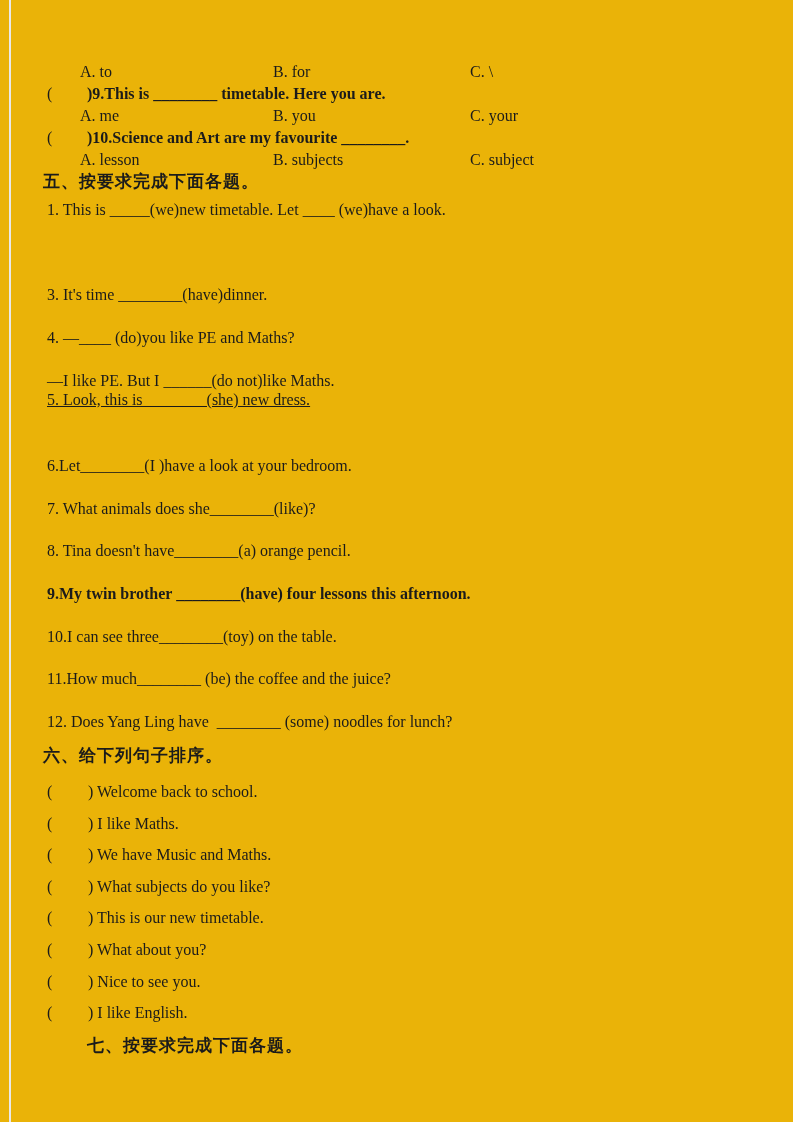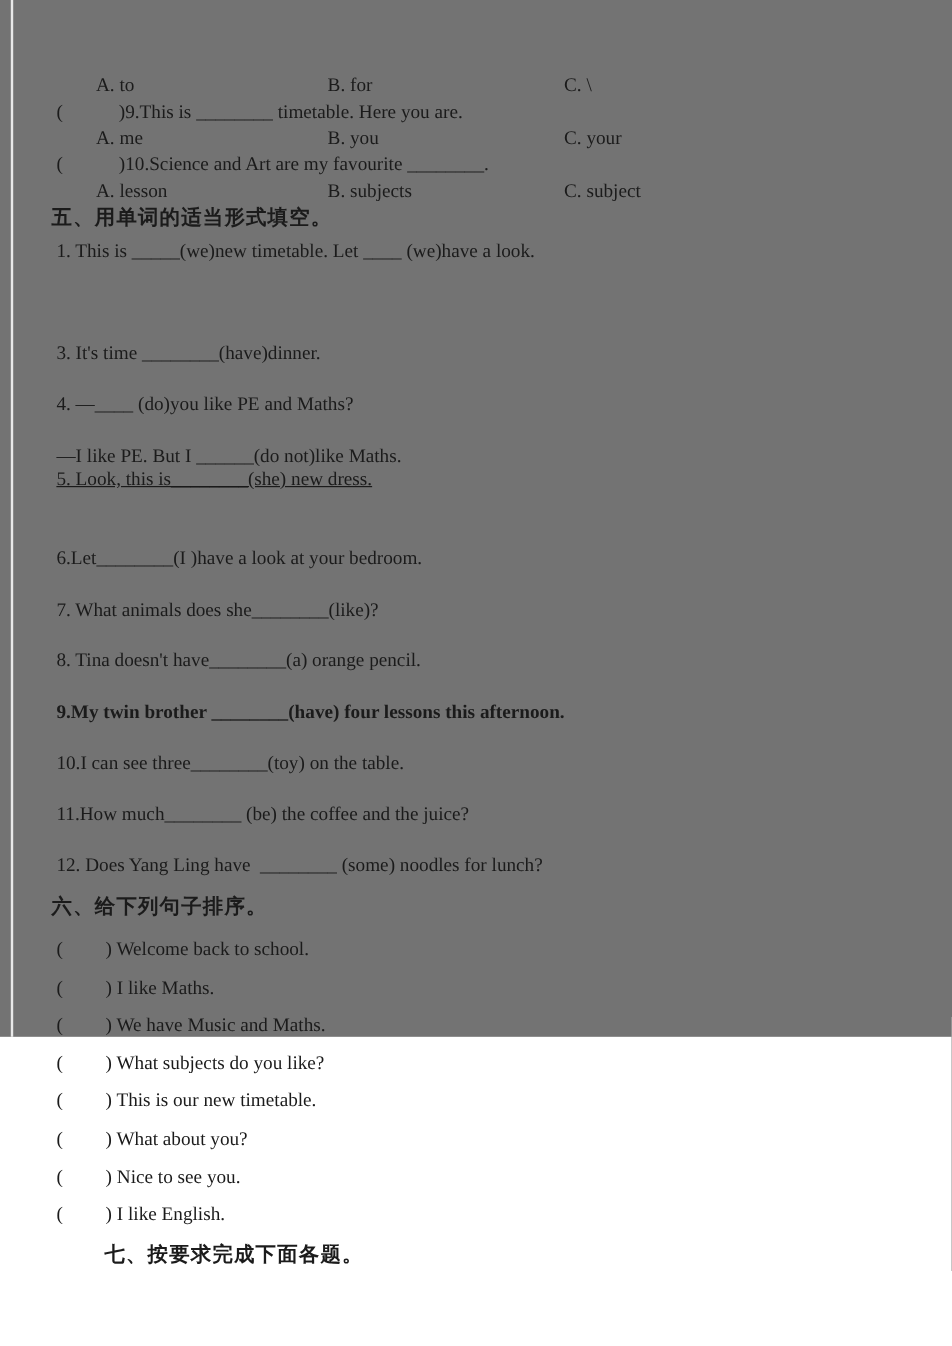--- a/index.html
+++ b/index.html
@@ -3,36 +3,36 @@
 <meta charset="utf-8">
 <style>
   html, body { margin: 0; padding: 0; }
   body {
     width: 793px; height: 1122px;
     background: #ffffff;
     font-family: "Liberation Serif", serif;
     color: #1b1b1b;
     overflow: hidden;
   }
-  .page { position: relative; width: 793px; height: 864px; background: #737373; }
+  .page { position: relative; width: 793px; height: 1122px; background: #eab308; }
   .edge-line {
     position: absolute; left: 9px; top: 0; width: 2px; height: 100%;
     background: #e9e9e9;
   }
   .row {
     position: absolute; left: 47px; right: 20px;
     font-size: 16px; line-height: 1.25;
     white-space: pre;
   }
   .opt-row span { position: absolute; top: 0; }
   .col-a { left: 33px; }
   .col-b { left: 226px; }
   .col-c { left: 423px; }
   .q-row .open  { position: absolute; left: 0; top: 0; }
-  .q-row .qtext { position: absolute; left: 52px; top: 0; }
+  .q-row .qtext { position: absolute; left: 40px; top: 0; font-weight: bold; }
   .seq-row .open  { position: absolute; left: 0; top: 0; }
   .seq-row .stext { position: absolute; left: 41px; top: 0; }
   .heading {
     font-weight: bold;
     font-size: 17px;
     letter-spacing: 1px;
     white-space: pre;
   }
 </style>
 </head>
@@ -62,21 +62,21 @@
     <span class="open">(</span>
     <span class="qtext">)10.Science and Art are my favourite ________.</span>
   </div>
 
   <div class="row opt-row" style="top:150px;">
     <span class="col-a">A. lesson</span>
     <span class="col-b">B. subjects</span>
     <span class="col-c">C. subject</span>
   </div>
 
-  <div class="row heading" style="top:171px; left:43px;">五、用单词的适当形式填空。</div>
+  <div class="row heading" style="top:171px; left:43px;">五、按要求完成下面各题。</div>
 
   <div class="row" style="top:200px;">1. This is _____(we)new timetable. Let ____ (we)have a look.</div>
   <div class="row" style="top:285px;">3. It's time ________(have)dinner.</div>
   <div class="row" style="top:328px;">4. —____ (do)you like PE and Maths?</div>
   <div class="row" style="top:371px;">—I like PE. But I ______(do not)like Maths.</div>
   <div class="row" style="top:390px;text-decoration:underline;">5. Look, this is________(she) new dress.</div>
   <div class="row" style="top:456px;">6.Let________(I )have a look at your bedroom.</div>
   <div class="row" style="top:499px;">7. What animals does she________(like)?</div>
   <div class="row" style="top:541px;">8. Tina doesn't have________(a) orange pencil.</div>
   <div class="row" style="top:584px;font-weight:bold;">9.My twin brother ________(have) four lessons this afternoon.</div>

